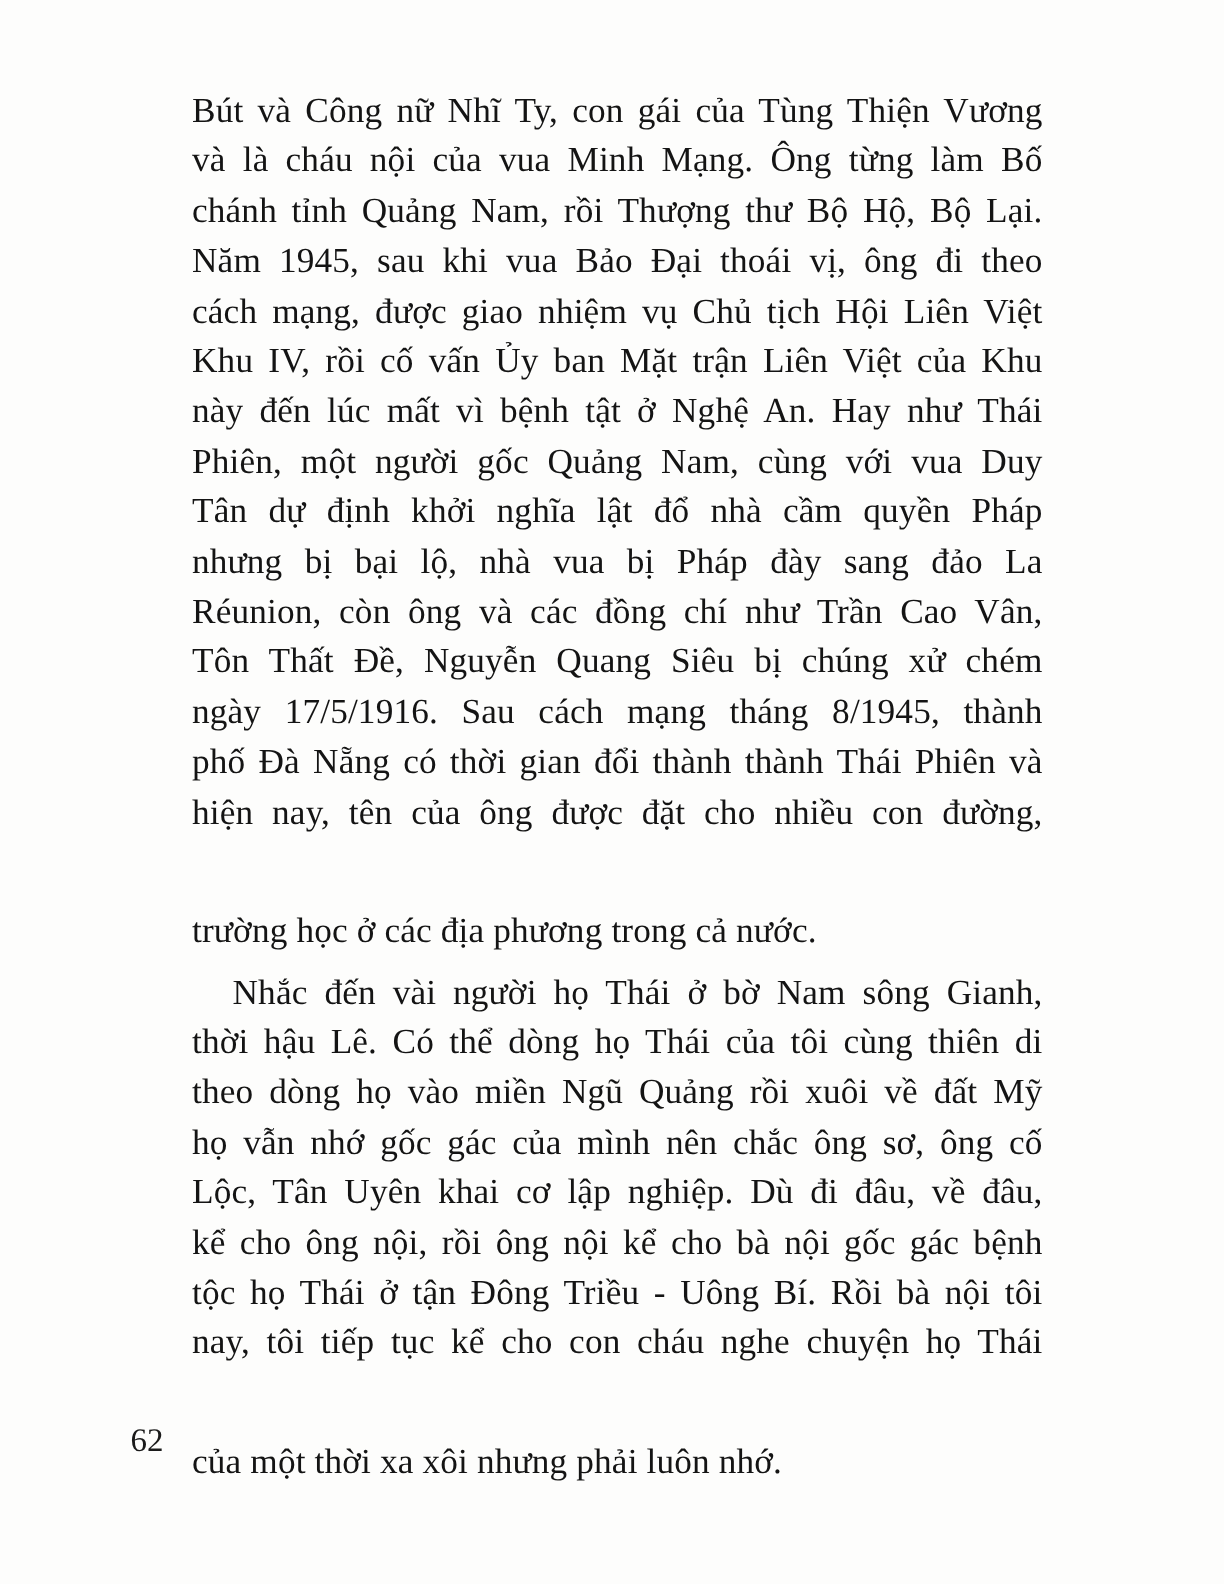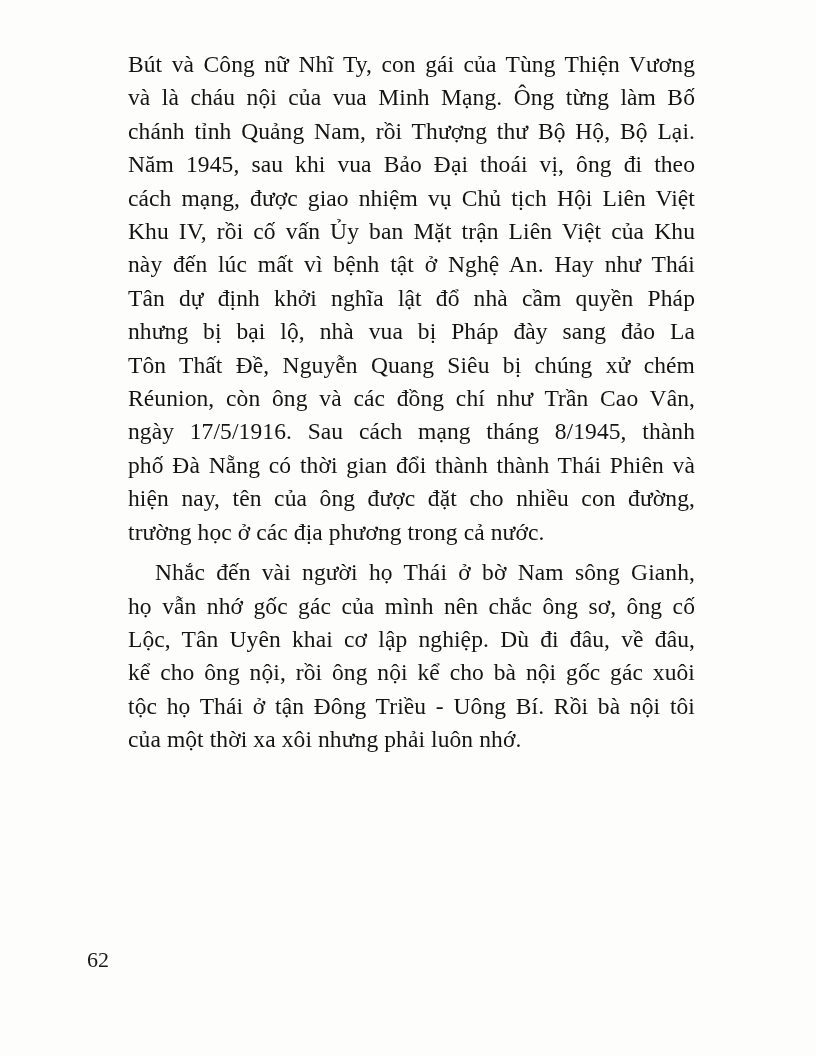--- a/index.html
+++ b/index.html
@@ -15,21 +15,21 @@
     font-family: "Liberation Serif", "DejaVu Serif", serif;
   }
   .page {
     position: absolute;
     inset: 0;
     background: #fdfdfc;
   }
   .text-block {
     position: absolute;
     left: 128px;
-    top: 48px;
+    top: 58px;
     width: 567px;
     color: #141414;
   }
   .paragraph {
     margin: 0;
   }
   .paragraph + .paragraph {
     margin-top: 7px;
   }
   .line {
@@ -41,20 +41,21 @@
     
     letter-spacing: 0.1px;
   }
   .line.justified {
     white-space: normal;
     word-break: keep-all;
   }
   .line.para-end {
     text-align: left;
     text-align-last: left;
+    margin-top: 46px;
   }
   .line.indented {
     text-indent: 27px;
   }
   .page-number {
     position: absolute;
     left: 71px;
     top: 947px;
     font-size: 22px;
     color: #1a1a1a;
@@ -68,32 +69,36 @@
 <div class="page">
   <div class="text-block" id="text-block">
       <div class="paragraph">
         <div class="line justified">Bút và Công nữ Nhĩ Ty, con gái của Tùng Thiện Vương</div>
         <div class="line justified">và là cháu nội của vua Minh Mạng. Ông từng làm Bố</div>
         <div class="line justified">chánh tỉnh Quảng Nam, rồi Thượng thư Bộ Hộ, Bộ Lại.</div>
         <div class="line justified">Năm 1945, sau khi vua Bảo Đại thoái vị, ông đi theo</div>
         <div class="line justified">cách mạng, được giao nhiệm vụ Chủ tịch Hội Liên Việt</div>
         <div class="line justified">Khu IV, rồi cố vấn Ủy ban Mặt trận Liên Việt của Khu</div>
         <div class="line justified">này đến lúc mất vì bệnh tật ở Nghệ An. Hay như Thái</div>
+        <div class="line justified">Phiên, một người gốc Quảng Nam, cùng với vua Duy</div>
         <div class="line justified">Tân dự định khởi nghĩa lật đổ nhà cầm quyền Pháp</div>
         <div class="line justified">nhưng bị bại lộ, nhà vua bị Pháp đày sang đảo La</div>
+        <div class="line justified">Réunion, còn ông và các đồng chí như Trần Cao Vân,</div>
         <div class="line justified">Tôn Thất Đề, Nguyễn Quang Siêu bị chúng xử chém</div>
-        <div class="line justified">Réunion, còn ông và các đồng chí như Trần Cao Vân,</div>
         <div class="line justified">ngày 17/5/1916. Sau cách mạng tháng 8/1945, thành</div>
         <div class="line justified">phố Đà Nẵng có thời gian đổi thành thành Thái Phiên và</div>
         <div class="line justified">hiện nay, tên của ông được đặt cho nhiều con đường,</div>
         <div class="line justified para-end">trường học ở các địa phương trong cả nước.</div>
       </div>
       <div class="paragraph">
         <div class="line justified indented">Nhắc đến vài người họ Thái ở bờ Nam sông Gianh,</div>
+        <div class="line justified">thời hậu Lê. Có thể dòng họ Thái của tôi cùng thiên di</div>
+        <div class="line justified">theo dòng họ vào miền Ngũ Quảng rồi xuôi về đất Mỹ</div>
         <div class="line justified">họ vẫn nhớ gốc gác của mình nên chắc ông sơ, ông cố</div>
         <div class="line justified">Lộc, Tân Uyên khai cơ lập nghiệp. Dù đi đâu, về đâu,</div>
-        <div class="line justified">kể cho ông nội, rồi ông nội kể cho bà nội gốc gác xuôi</div>
+        <div class="line justified">kể cho ông nội, rồi ông nội kể cho bà nội gốc gác bệnh</div>
         <div class="line justified">tộc họ Thái ở tận Đông Triều - Uông Bí. Rồi bà nội tôi</div>
+        <div class="line justified">nay, tôi tiếp tục kể cho con cháu nghe chuyện họ Thái</div>
         <div class="line justified para-end">của một thời xa xôi nhưng phải luôn nhớ.</div>
       </div>
     </div>
   <div class="page-number">62</div>
 </div>
 
 </body></html>

